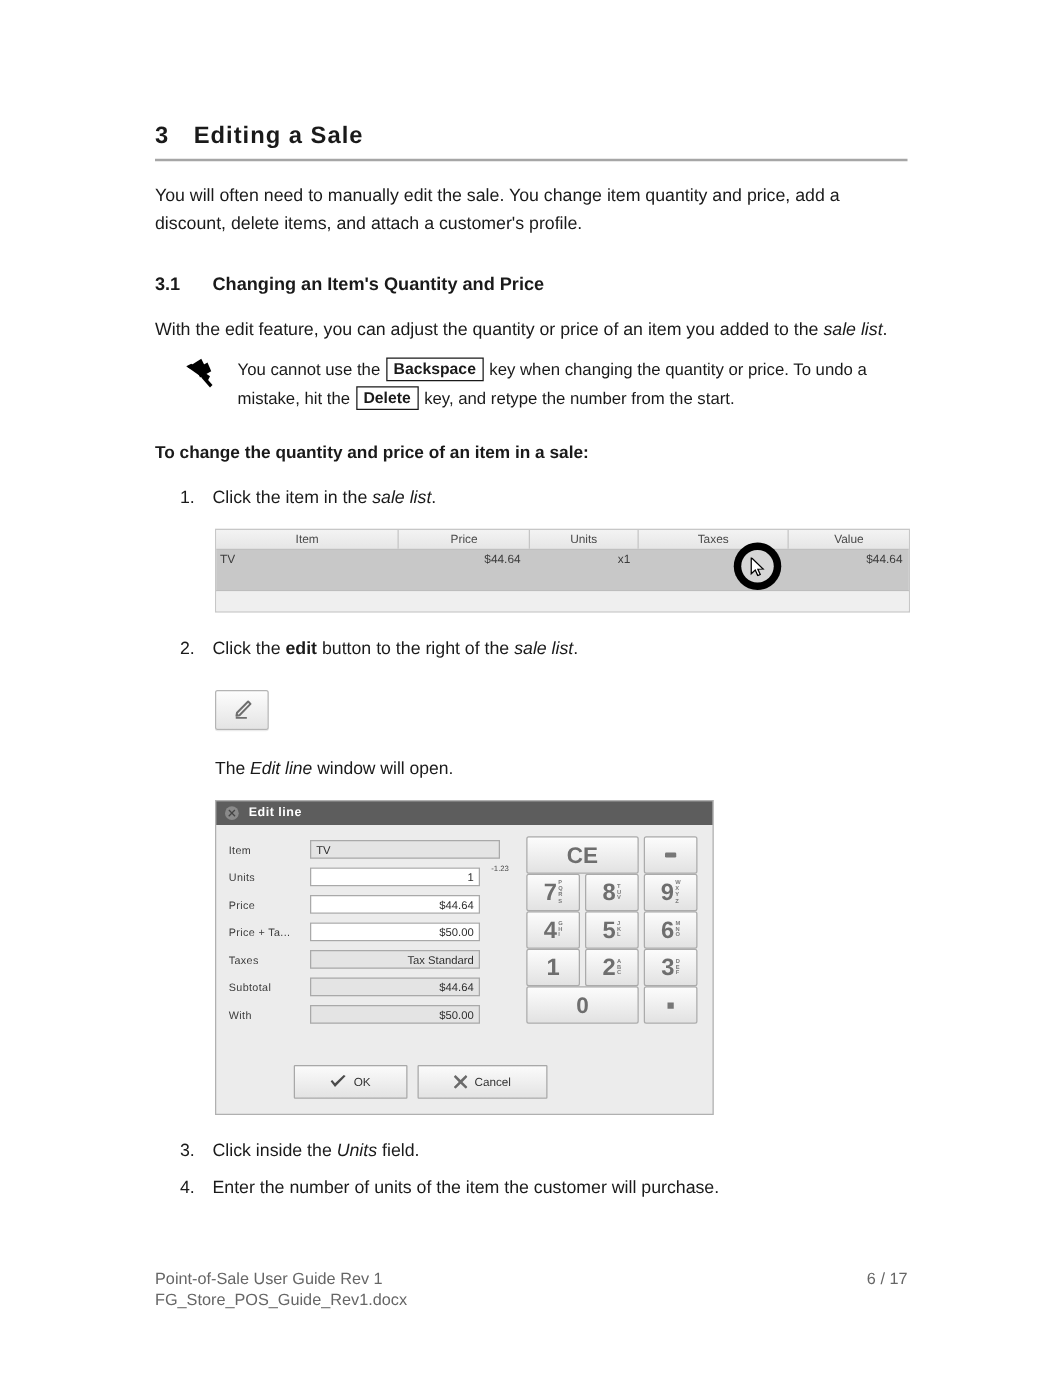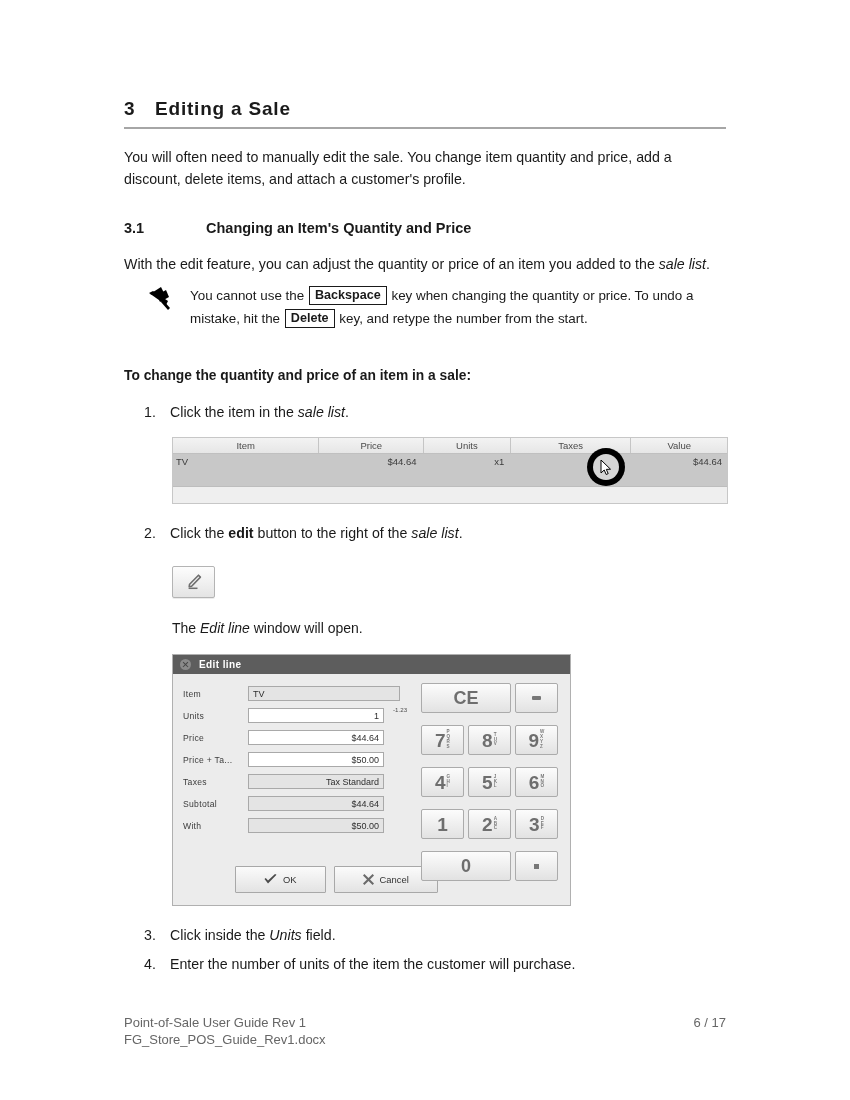--- a/index.html
+++ b/index.html
@@ -45,21 +45,20 @@
     width: 602px;
   }
 
   .h2-row {
     display: flex;
     align-items: baseline;
     font-size: 14.5px;
     font-weight: bold;
     color: #1a1a1a;
     margin-top: 30px;
-    gap: 36px;
   }
   .h2-num { width: 46px; }
 
   
   .para {
     font-size: 14.2px;
     line-height: 22px;
     color: #1a1a1a;
     margin-top: 17px;
     max-width: 575px;
@@ -96,21 +95,21 @@
     font-size: 12.6px;
     line-height: 16px;
     background: #ffffff;
     vertical-align: 1px;
     margin: 0 1px;
   }
 
   .lead-bold {
     font-size: 13.8px;
     font-weight: bold;
-    margin-top: 38px;
+    margin-top: 24px;
     color: #1a1a1a;
   }
 
   
   .step {
     display: flex;
     font-size: 14.2px;
     line-height: 22px;
     margin-top: 18px;
     padding-left: 20px;
@@ -326,21 +325,21 @@
   }
   .dbtn.ok { width: 56px; }
   .dbtn.cancel { width: 80px; }
 
   
   .keypad {
     width: 148px;
     padding-left: 5px;
     box-sizing: border-box;
   }
-  .krow { display: flex; gap: 4px; margin-bottom: 12px; }
+  .krow { display: flex; gap: 4px; margin-bottom: 0; }
   .key {
     border: 1px solid #ababab;
     background: linear-gradient(#fcfcfc, #e2e2e2);
     border-radius: 2px;
     display: flex;
     align-items: center;
     justify-content: center;
     color: #6e6e6e;
     font-weight: bold;
     position: relative;

